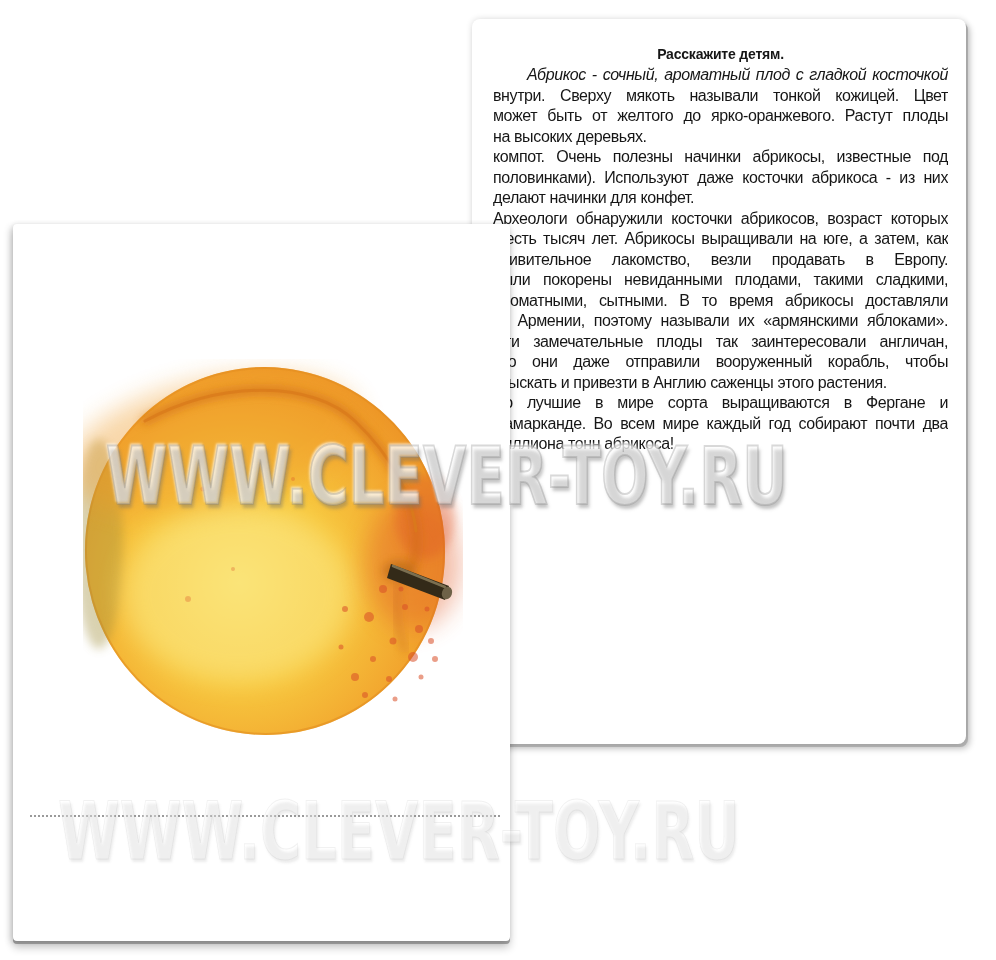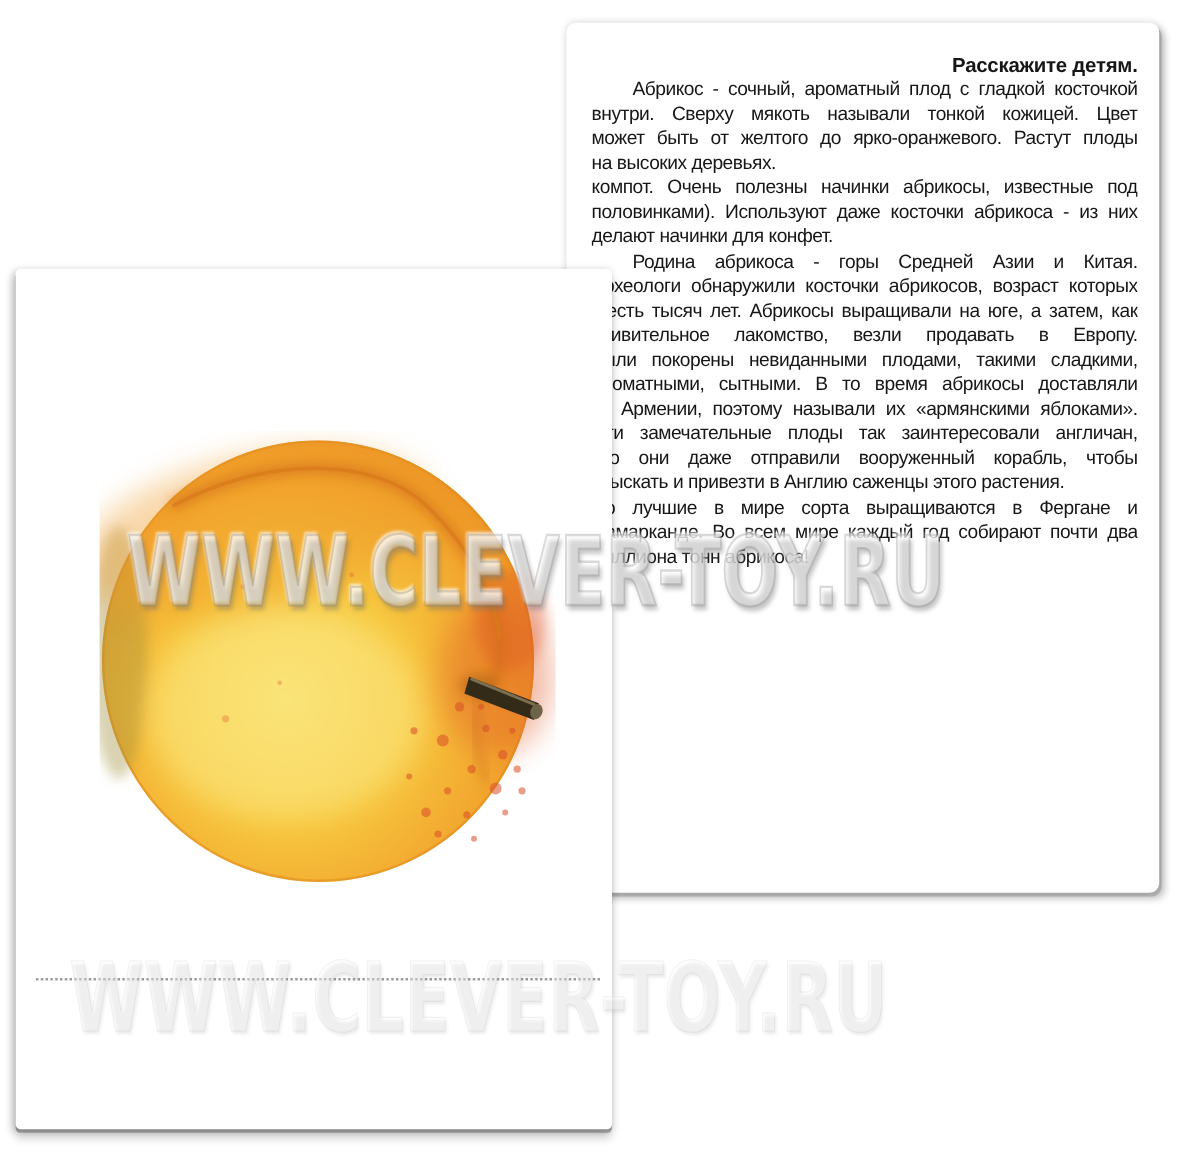--- a/index.html
+++ b/index.html
@@ -13,30 +13,30 @@
     position:absolute;left:472px;top:19px;width:494px;height:725px;
     background:#ffffff;border-radius:8px;
     box-shadow:0 0 6px rgba(0,0,0,0.15),2px 3px 0 #b3b3b3,4px 5px 6px rgba(0,0,0,0.22);
     z-index:1;
   }
   .back-text{
     position:absolute;left:21px;top:25px;right:18px;
     color:#161616;
   }
   .back-heading{
-    font-weight:bold;font-size:17px;line-height:21px;
-    letter-spacing:-0.2px;text-align:right;
+    font-weight:bold;font-size:14px;line-height:21px;
+    letter-spacing:-0.2px;text-align:center;
   }
   .line{
     font-size:16px;line-height:20.5px;height:20.5px;overflow:hidden;
     letter-spacing:-0.4px;
     text-align:justify;text-align-last:justify;
   }
   .line.last{text-align-last:left;}
-  .line.indent{text-indent:34px;}
+  .line.indent{text-indent:34px;font-style:italic;}
   
   .front-card{
     position:absolute;left:13px;top:224px;width:497px;height:717px;
     background:#ffffff;border-radius:4px;
     box-shadow:0 0 5px rgba(0,0,0,0.10),-4px 2px 6px rgba(0,0,0,0.10),
                0 3px 0 #9e9e9e,0 7px 8px rgba(0,0,0,0.20);
     z-index:2;
   }
   .apricot{
     position:absolute;left:70px;top:135px;width:380px;height:380px;
@@ -76,21 +76,20 @@
   <div class="back-text" style="color: rgb(22, 22, 22);">
     <div class="back-heading">Расскажите детям.</div>
 
   <div class="line indent">Абрикос - сочный, ароматный плод с гладкой косточкой</div>
       <div class="line">внутри. Сверху мякоть называли тонкой кожицей. Цвет абрикоса</div>
       <div class="line">может быть от желтого до ярко-оранжевого. Растут плоды</div>
       <div class="line last">на высоких деревьях.</div>
       <div class="line">компот. Очень полезны начинки абрикосы, известные под</div>
       <div class="line">половинками). Используют даже косточки абрикоса - из них</div>
       <div class="line last">делают начинки для конфет.</div>
-      <div class="line indent">Родина абрикоса - горы Средней Азии и Китая.</div>
       <div class="line">Археологи обнаружили косточки абрикосов, возраст которых</div>
       <div class="line">шесть тысяч лет. Абрикосы выращивали на юге, а затем, как</div>
       <div class="line">удивительное лакомство, везли продавать в Европу. Европейцы</div>
       <div class="line">были покорены невиданными плодами, такими сладкими,</div>
       <div class="line">ароматными, сытными. В то время абрикосы доставляли</div>
       <div class="line">из Армении, поэтому называли их «армянскими яблоками».</div>
       <div class="line">Эти замечательные плоды так заинтересовали англичан,</div>
       <div class="line">что они даже отправили вооруженный корабль, чтобы</div>
       <div class="line last">отыскать и привезти в Англию саженцы этого растения.</div>
       <div class="line">Но лучшие в мире сорта выращиваются в Фергане и</div>

